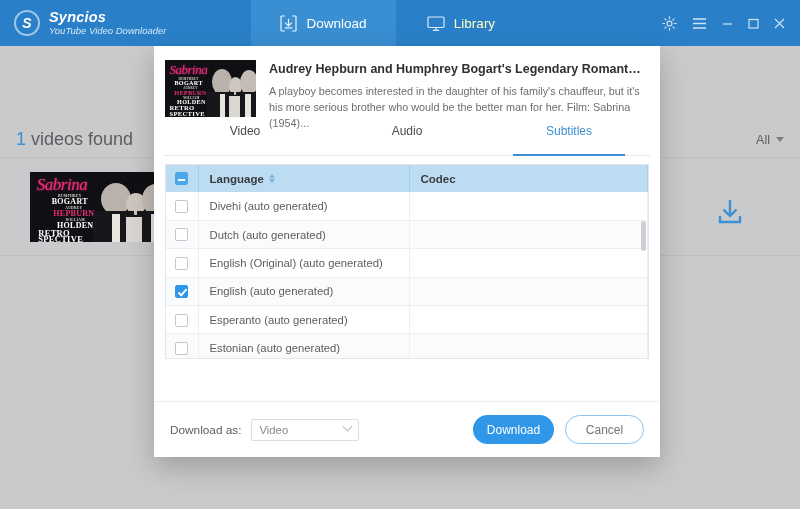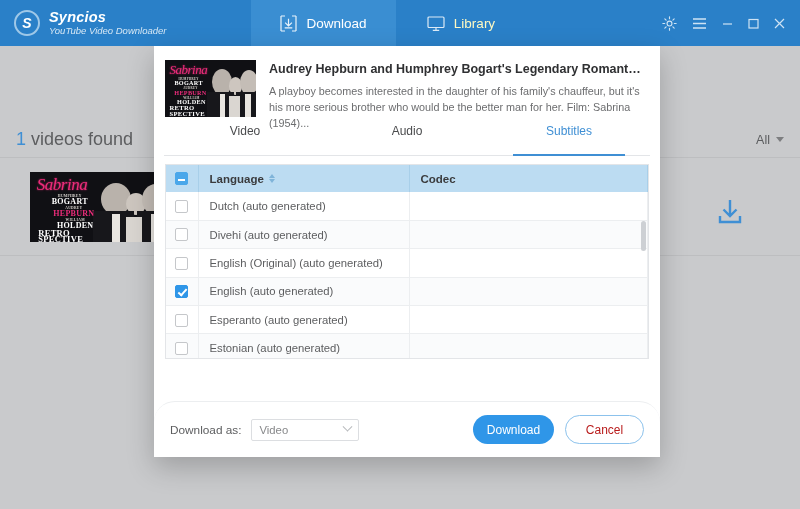--- a/index.html
+++ b/index.html
@@ -186,39 +186,39 @@
   .vscroll {
     position: absolute; right: 1px; top: 28px; width: 7px; bottom: 1px; background: transparent;
   }
   .vthumb {
     position: absolute; left: 1px; top: 28px; width: 5px; height: 30px;
     background: #cdd0d4; border-radius: 3px; cursor: pointer;
   }
 
   .m-foot {
     position: absolute; left: 0; bottom: 0; width: 100%; height: 56px;
-    border-top: 1px solid #eceef0; display: flex; align-items: center; padding: 0 16px; border-radius: 21px;
+    border-top: 1px solid #eceef0; display: flex; align-items: center; padding: 0 16px;
   }
   .dl-as { font-size: 11.8px; color: #5c5d5f; margin-right: 10px; }
   .sel {
     width: 108px; height: 22px; border: 1px solid #dcdee1; border-radius: 2px;
     display: flex; align-items: center; padding: 0 7px; font-size: 11.3px; color: #87888a;
     cursor: pointer; background: #ffffff;
   }
   .sel .chev {
     margin-left: auto; width: 7px; height: 7px; border-right: 1.4px solid #b6b8bb;
     border-bottom: 1.4px solid #b6b8bb; transform: rotate(45deg) translate(-2px,-2px);
   }
   .btns { margin-left: auto; display: flex; gap: 11px; }
   .btn {
     height: 29px; border-radius: 15px; display: flex; align-items: center; justify-content: center;
     font-size: 12px; cursor: pointer;
   }
   .btn-primary { width: 81px; background: #2f96e8; color: #ffffff; }
-  .btn-ghost { width: 79px; border: 1px solid #8cc2ec; color: #b91c1c; background: #ffffff; }
+  .btn-ghost { width: 79px; border: 1px solid #8cc2ec; color: #737373; background: #ffffff; }
 </style>
 </head>
 <body>
 
 <div id="app">
 
   <div class="titlebar">
 
     <div class="brand">
       <div class="brand-logo">S</div>
@@ -383,26 +383,26 @@
                 </span>
               </th>
               <th>
                 <span>Codec</span>
               </th>
             </tr>
           </thead>
           <tbody>
             <tr>
               <td class="ck"><span class="cb"></span></td>
+              <td>Divehi (auto generated)</td>
+              <td></td>
+            </tr>
+            <tr>
+              <td class="ck"><span class="cb"></span></td>
               <td>Dutch (auto generated)</td>
-              <td></td>
-            </tr>
-            <tr>
-              <td class="ck"><span class="cb"></span></td>
-              <td>Divehi (auto generated)</td>
               <td></td>
             </tr>
             <tr>
               <td class="ck"><span class="cb"></span></td>
               <td>English (Original) (auto generated)</td>
               <td></td>
             </tr>
             <tr>
               <td class="ck"><span class="cb on"></span></td>
               <td>English (auto generated)</td>

